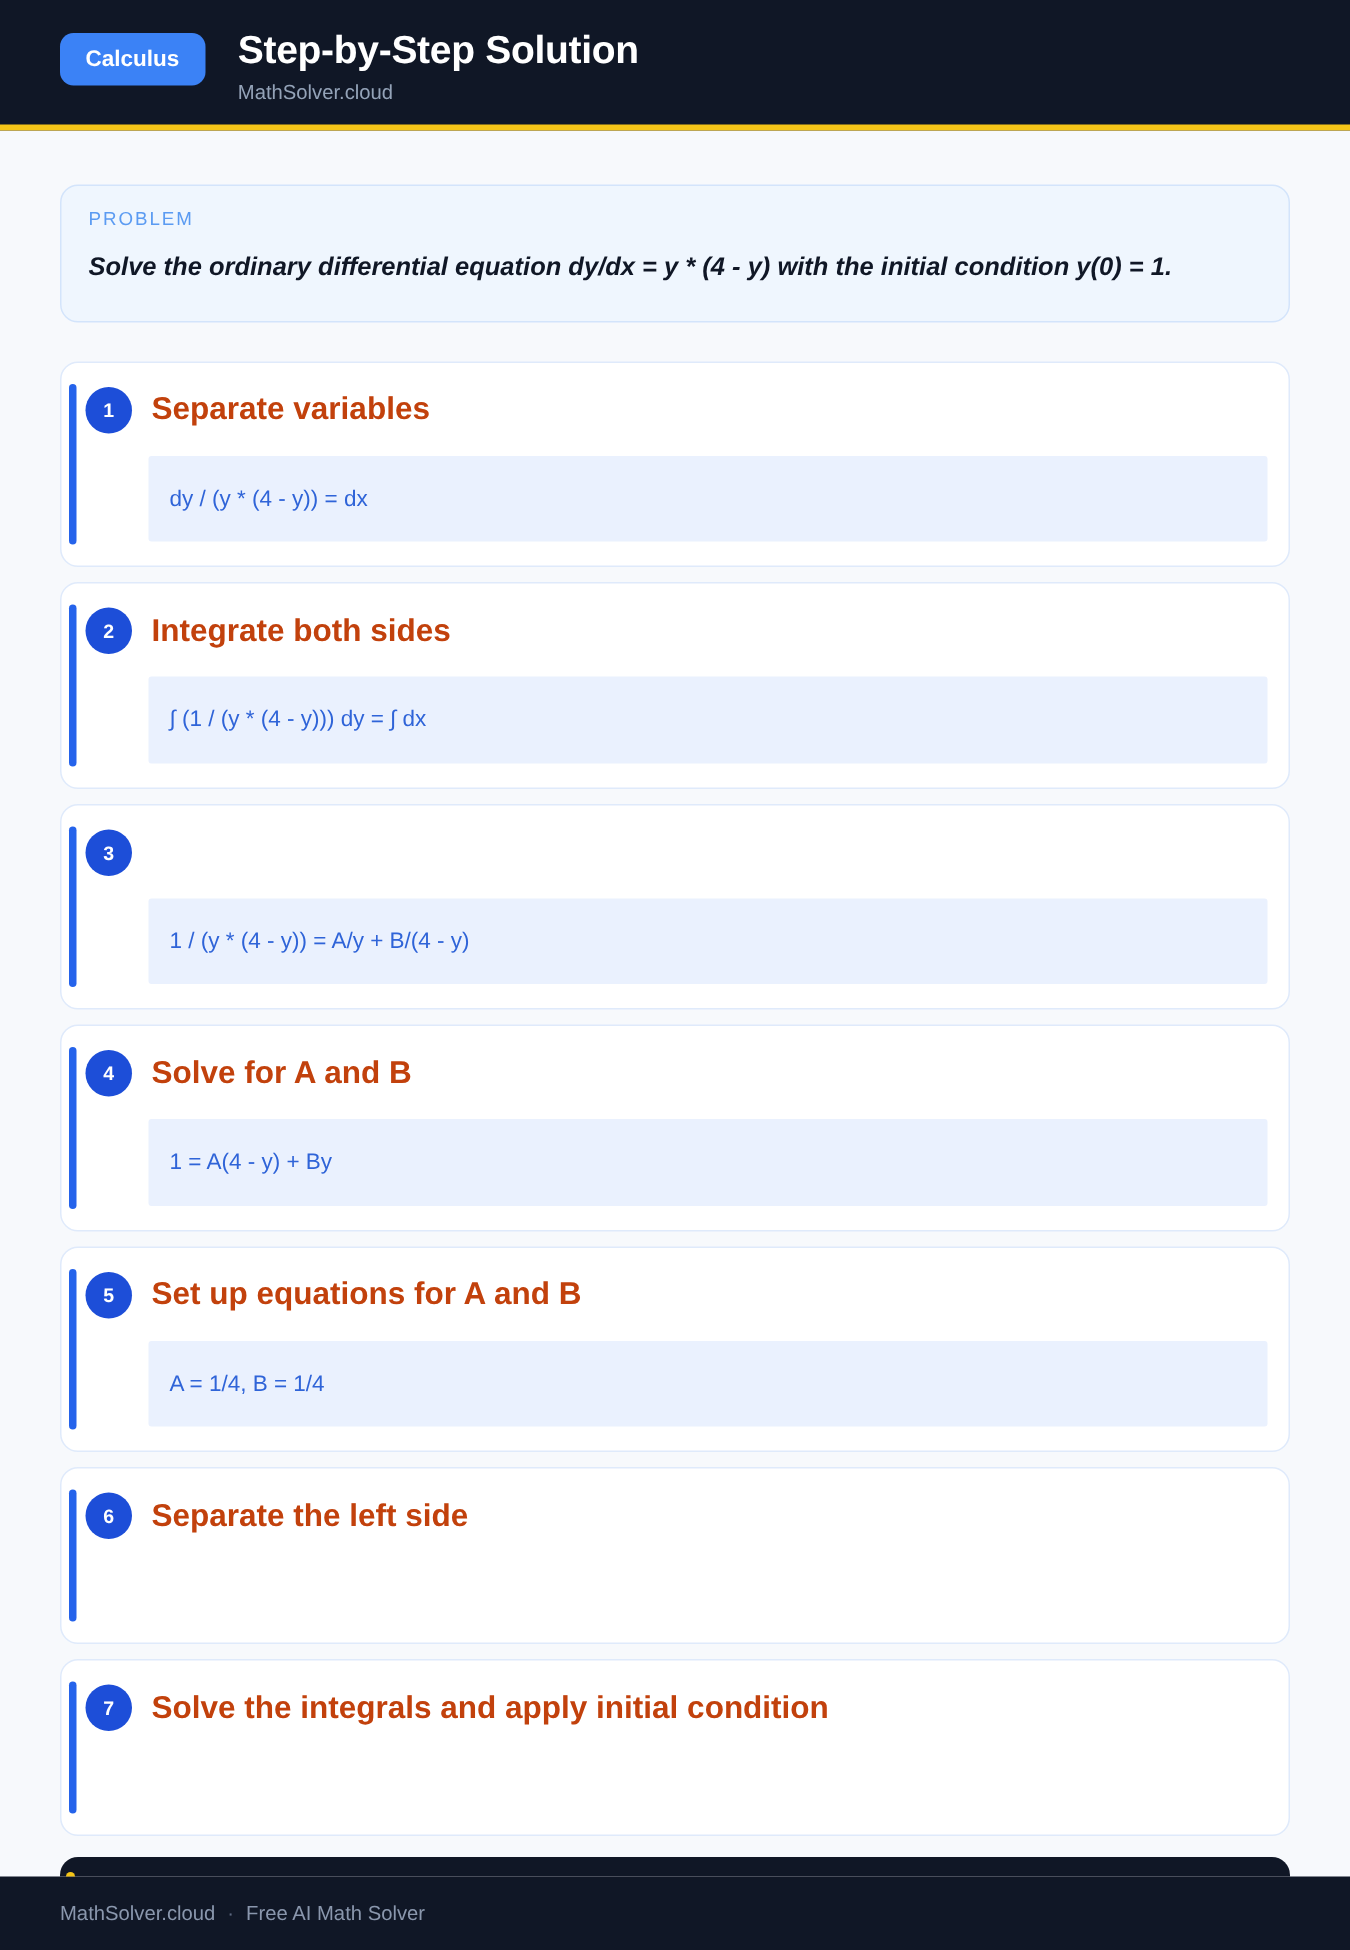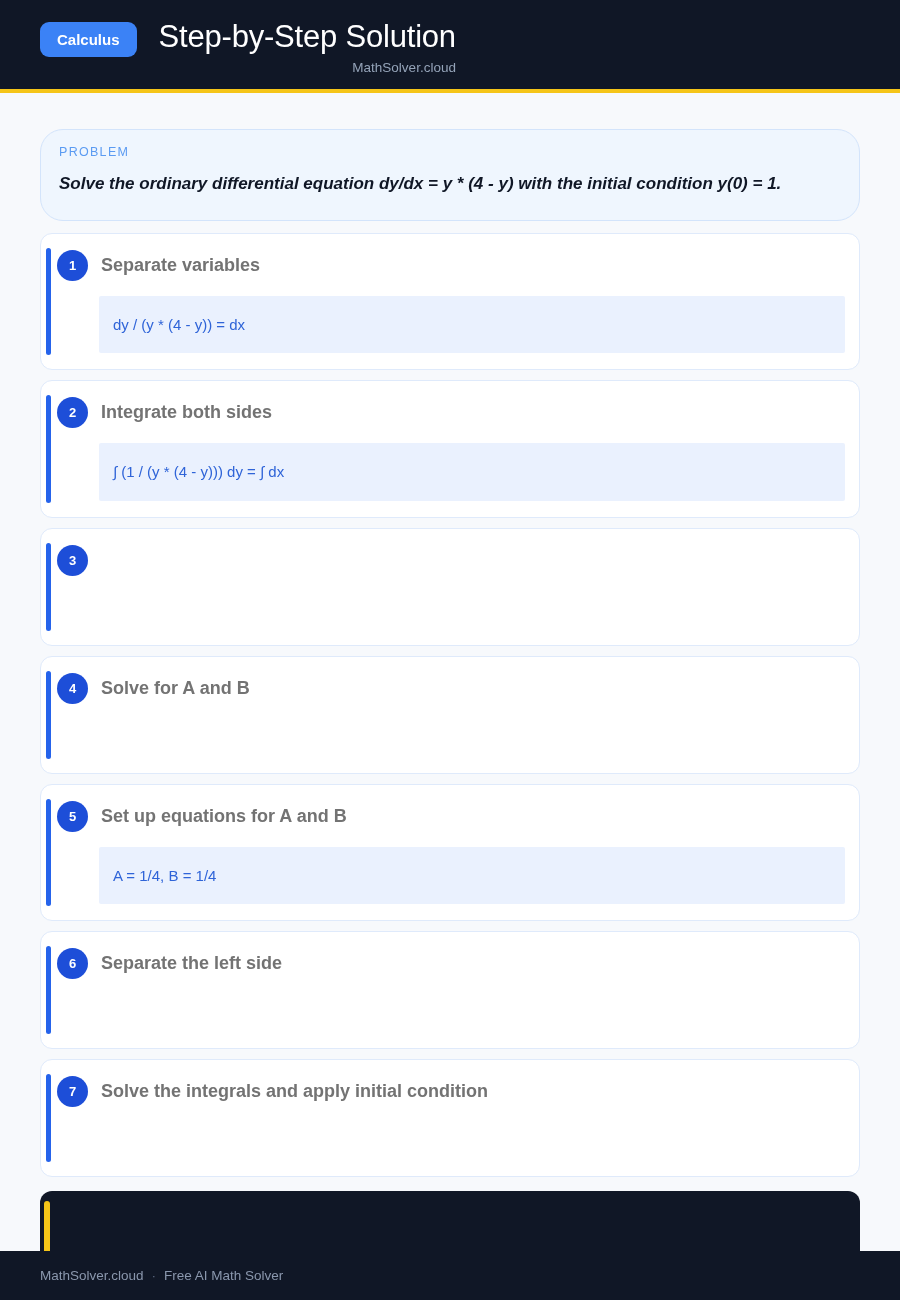--- a/index.html
+++ b/index.html
@@ -18,66 +18,65 @@
     overflow: hidden;
   }
 
   
   .site-header {
     background: #111827;
     background: #101726;
     border-bottom: 4px solid #f5c518;
     padding: 16px 40px 14px 40px;
     flex: 0 0 auto;
-    text-align: right;
   }
   .header-row {
     display: flex;
     align-items: flex-start;
     gap: 22px;
   }
   .subject-badge {
     background: #3b82f6;
     color: #ffffff;
     font-size: 15px;
     font-weight: bold;
     padding: 10px 17px;
     border-radius: 9px;
     line-height: 1;
     white-space: nowrap;
     margin-top: 6px;
   }
   .title-block { padding-top: 2px; }
   .page-title {
     color: #ffffff;
-    font-size: 31px;
-    font-weight: normal;
+    font-size: 26px;
+    font-weight: bold;
     line-height: 1.2;
     letter-spacing: -0.2px;
   }
   .brand-sub {
     color: #94a3b8;
     font-size: 13.5px;
     margin-top: 5px;
   }
 
   
   .main {
     flex: 1 1 auto;
     padding: 36px 40px 0 40px;
     overflow: hidden;
   }
 
   
   .problem-card {
     background: #eff6fe;
     border: 1px solid #d3e4fb;
-    border-radius: 23px;
+    border-radius: 12px;
     padding: 15px 18px 20px 18px;
-    margin-bottom: 12px;
+    margin-bottom: 26px;
   }
   .problem-label {
     color: #5b9bf2;
     font-size: 12.5px;
     letter-spacing: 1.3px;
     margin-bottom: 9px;
   }
   .problem-text {
     font-size: 17px;
     font-weight: bold;
@@ -118,23 +117,23 @@
     border-radius: 50%;
     background: #1d4ed8;
     color: #ffffff;
     font-size: 13px;
     font-weight: bold;
     display: flex;
     align-items: center;
     justify-content: center;
   }
   .step-title {
-    font-size: 18px;
-    font-weight: bold;
-    color: #737373;
+    font-size: 21px;
+    font-weight: bold;
+    color: #c2410c;
     line-height: 1.25;
   }
   .formula-box {
     background: #eaf1fe;
     border-radius: 2px;
     padding: 19px 14px;
     margin-top: 15px;
     font-size: 15px;
     color: #2f64d8;
     line-height: 1.3;
@@ -208,28 +207,30 @@
         <span class="step-title">Integrate both sides</span>
       </div>
       <div class="formula-box">∫ (1 / (y * (4 - y))) dy = ∫ dx</div>
     </article>
 
     <article class="step-card">
       <span class="step-accent"></span>
       <div class="step-head">
         <span class="step-badge">3</span>
       </div>
+      <div class="formula-box">1 / (y * (4 - y)) = A/y + B/(4 - y)</div>
     </article>
 
     <article class="step-card">
       <span class="step-accent"></span>
       <div class="step-head">
         <span class="step-badge">4</span>
         <span class="step-title">Solve for A and B</span>
       </div>
+      <div class="formula-box">1 = A(4 - y) + By</div>
     </article>
 
     <article class="step-card">
       <span class="step-accent"></span>
       <div class="step-head">
         <span class="step-badge">5</span>
         <span class="step-title">Set up equations for A and B</span>
       </div>
       <div class="formula-box">A = 1/4, B = 1/4</div>
     </article>

